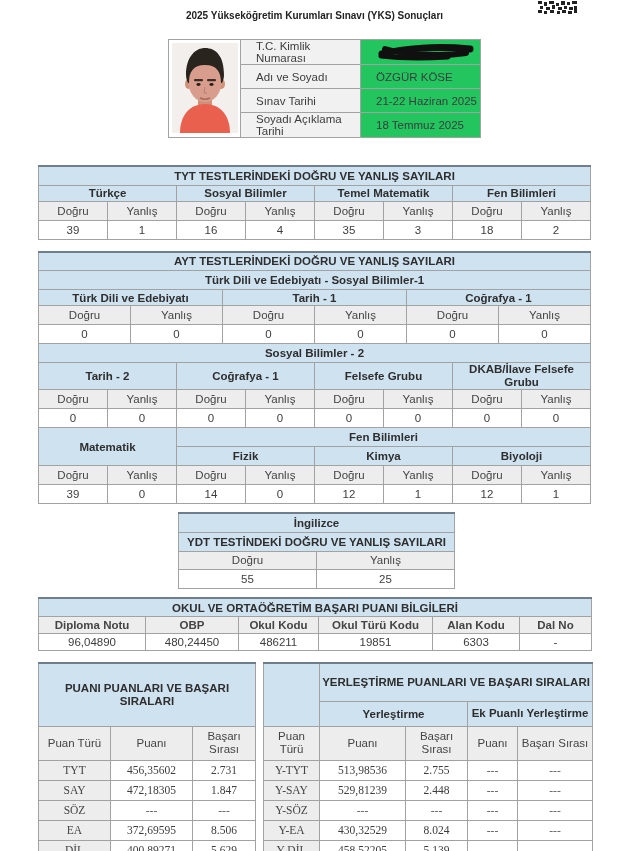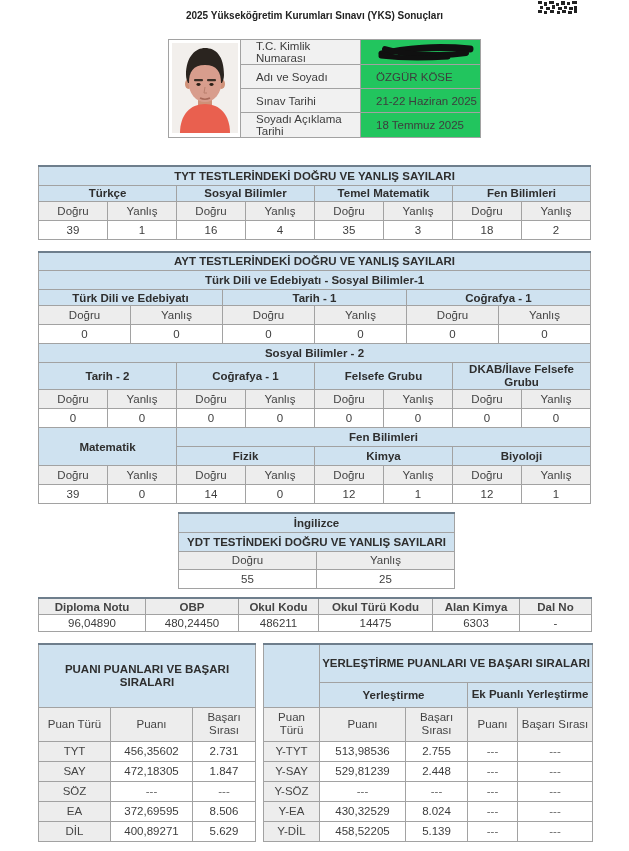--- a/index.html
+++ b/index.html
@@ -40,21 +40,21 @@
   .okul-table { margin: 8px 0 0 38px;  width: 553px; }
 
   tr.h19 { height: 19px; } tr.h20 { height: 16px; }
   tr.h26 { height: 26px; border-radius: 10px; } tr.h18 { height: 18px; }
   tr.h17 { height: 17px; border-radius: 7px; }
 
   .bottom-wrap { margin: 11px 0 0 38px; width: 553px; display: flex; gap: 7px; align-items: flex-start; }
   .sinav-table { width: 217px; }
   .yer-table   { width: 329px; }
   tr.hTitle { height: 38px; } tr.hSub { height: 25px; border-radius: 7px; }
-  tr.hCols  { height: 34px; } tr.hData { height: 20px; }
+  tr.hCols  { height: 34px; } tr.hData { height: 20px; font-family: Liberation Serif, serif; }
   .sinav-title { padding: 0 18px; }
   .colhead { line-height: 1.15; }
 </style>
 </head>
 <body>
 
 <span class="qr-frag">
   <svg width="39" height="13" viewBox="0 0 39 13">
     <rect x="0" y="0" width="4" height="3" fill="#222"></rect>
       <rect x="6" y="1" width="3" height="4" fill="#222"></rect>
@@ -281,33 +281,36 @@
 <table class="okul-table">
   <colgroup>
     <col style="width:107px">
       <col style="width:93px">
       <col style="width:80px">
     <col style="width:114px">
       <col style="width:87px">
       <col style="width:72px">
   </colgroup>
   <tbody>
+      <tr class="h19">
+        <th class="blue" colspan="6">OKUL VE ORTAÖĞRETİM BAŞARI PUANI BİLGİLERİ</th>
+      </tr>
   <tr class="h17">
     <td class="gray" style="font-weight:bold">Diploma Notu</td>
     <td class="gray" style="font-weight:bold">OBP</td>
     <td class="gray" style="font-weight:bold">Okul Kodu</td>
     <td class="gray" style="font-weight:bold">Okul Türü Kodu</td>
-    <td class="gray" style="font-weight:bold">Alan Kimya</td>
+    <td class="gray" style="font-weight:bold">Alan Kodu</td>
     <td class="gray" style="font-weight:bold">Dal No</td>
   </tr>
   <tr class="h17">
     <td class="white">96,04890</td>
     <td class="white">480,24450</td>
     <td class="white">486211</td>
-    <td class="white">14475</td>
+    <td class="white">19851</td>
     <td class="white">6303</td>
     <td class="white">-</td>
   </tr>
 </tbody>
   </table>
 
 <div class="bottom-wrap">
 
   <table class="sinav-table">
     <colgroup>

